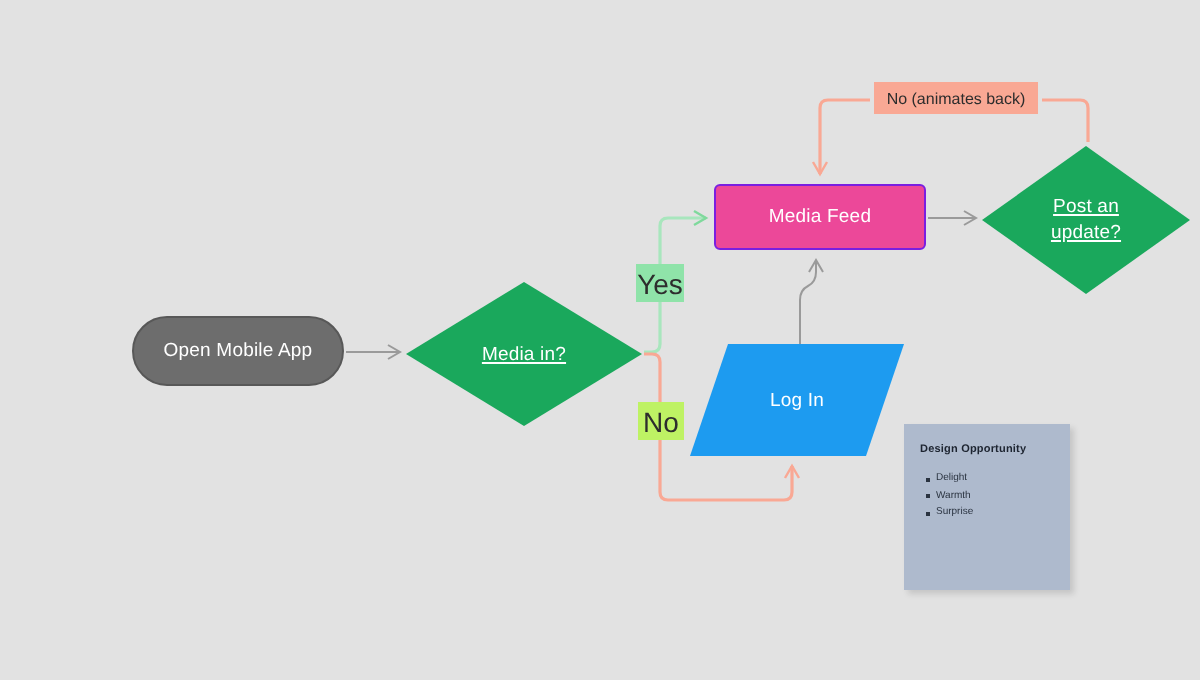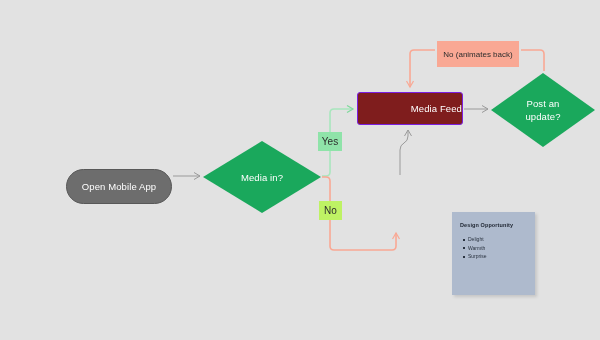--- a/index.html
+++ b/index.html
@@ -32,65 +32,65 @@
     color: #ffffff;
     font-size: 9.5px;
     line-height: 13px;
     letter-spacing: .1px;
     z-index: 3;
   }
 
   
   #node-start {
     left: 66px;
-    top: 169px;
+    top: 158px;
     width: 106px;
     height: 35px;
     background: #6d6d6d;
     border: 1px solid #585858;
     border-radius: 18px;
   }
 
   
   .diamond {
     background: transparent;
   }
   .diamond .dshape {
     position: absolute;
     left: 0; top: 0;
     width: 100%; height: 100%;
   }
   .diamond .dlabel {
     position: relative;
     z-index: 2;
     width: 72%;
+    text-decoration: underline;
   }
   #node-loggedin {
     left: 203px;
     top: 141px;
     width: 118px;
     height: 72px;
   }
   #node-post {
     left: 491px;
     top: 73px;
     width: 104px;
     height: 74px;
   }
 
   
   #node-mediafeed {
     left: 357px;
     top: 92px;
     width: 106px;
     height: 33px;
-    background: #7f1d1d;
+    background: #ec4899;
     border: 1px solid #7a1fe0;
     border-radius: 3px;
-    justify-content: flex-end;
   }
 
   
   #node-login {
     left: 345px;
     top: 172px;
     width: 107px;
     height: 56px;
   }
   #node-login .pshape {
@@ -103,21 +103,21 @@
     z-index: 2;
   }
 
   
   .edge-label {
     position: absolute;
     box-sizing: border-box;
     display: flex;
     align-items: center;
     justify-content: center;
-    font-size: 10px;
+    font-size: 14px;
     color: #2d2d2d;
     z-index: 4;
     padding: 0 4px;
     white-space: nowrap;
   }
   #label-yes {
     left: 318px;
     top: 132px;
     width: 24px;
     height: 19px;
@@ -127,21 +127,21 @@
     left: 319px;
     top: 201px;
     width: 23px;
     height: 19px;
     background: #bef264;
   }
   #label-noanim {
     left: 437px;
     top: 41px;
     width: 82px;
-    height: 26px;
+    height: 16px;
     background: #f9a894;
     font-size: 8px;
   }
 
   
   #note {
     position: absolute;
     left: 452px;
     top: 212px;
     width: 83px;
@@ -220,20 +220,26 @@
     <svg class="dshape" viewBox="0 0 118 72" preserveAspectRatio="none">
       <polygon points="59,0 118,36 59,72 0,36" fill="#1aa85c"></polygon>
     </svg>
     <span class="dlabel">Media in?</span>
   </div>
 
   <div class="node" id="node-mediafeed">
     <span>Media Feed</span>
   </div>
 
+  <div class="node" id="node-login">
+    <svg class="pshape" viewBox="0 0 107 56" preserveAspectRatio="none">
+      <polygon points="19,0 107,0 88,56 0,56" fill="#1d9bf0"></polygon>
+    </svg>
+    <span class="plabel">Log In</span>
+  </div>
 
   <div class="node diamond" id="node-post">
     <svg class="dshape" viewBox="0 0 104 74" preserveAspectRatio="none">
       <polygon points="52,0 104,37 52,74 0,37" fill="#1aa85c"></polygon>
     </svg>
     <span class="dlabel">
       <span>Post an</span><br>
       <span>update?</span>
     </span>
   </div>

